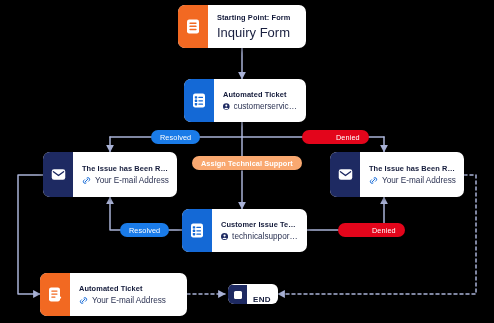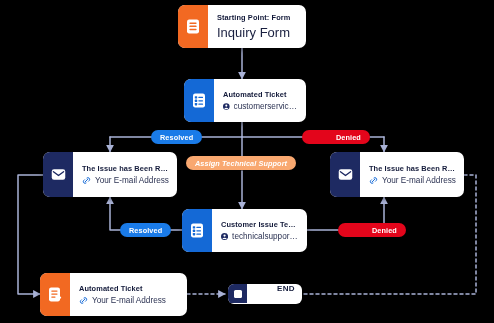--- a/index.html
+++ b/index.html
@@ -13,27 +13,27 @@
   .card .ico.orange{background:#F26922;}
   .card .ico.blue{background:#1469D6;}
   .card .ico.navy{background:#1E2A62;}
   .card .body{flex:1;padding:6px 8px 6px 9px;display:flex;flex-direction:column;justify-content:center;gap:3px;min-width:0;}
   .card .ttl{font-size:7.4px;font-weight:bold;color:#131a3a;letter-spacing:.1px;white-space:nowrap;overflow:hidden;text-overflow:ellipsis;}
   .card .row{display:flex;align-items:center;gap:4px;min-width:0;}
   .card .row .txt{font-size:8.2px;color:#2b3252;white-space:nowrap;overflow:hidden;text-overflow:ellipsis;}
   .card .row.single .txt{font-size:13px;color:#1a2040;}
 
   .pill{position:absolute;border-radius:999px;display:flex;align-items:center;justify-content:center;
-        color:#fff;font-size:7.3px;font-weight:bold;white-space:nowrap;padding:0 9px;height:14px;letter-spacing:.1px;}
+        color:#fff;font-size:7.3px;font-weight:normal;white-space:nowrap;padding:0 9px;height:14px;letter-spacing:.1px;}
   .pill.blue{background:#1A7BE8;}
   .pill.red{background:#E3051B;padding-left:34px;}
   .pill.peach{background:#F9A870;font-weight:bold;}
 
-  .endnode{position:absolute;display:flex;align-items:flex-start;background:#fff;border-radius:6px;
-           box-shadow:0 2px 5px rgba(0,0,0,.45);overflow:hidden;gap:24px;}
+  .endnode{position:absolute;display:flex;align-items:flex-end;background:#fff;border-radius:6px;
+           box-shadow:0 2px 5px rgba(0,0,0,.45);overflow:hidden;}
   .endnode .sq{width:19px;height:19px;background:#1E2A62;display:flex;align-items:center;justify-content:center;flex:0 0 19px;}
   .endnode .sq i{display:block;width:8px;height:8px;background:#fff;border-radius:1.5px;}
   .endnode .lab{font-size:8px;font-weight:bold;color:#131a3a;padding:0 7px 0 6px;letter-spacing:.3px;}
 </style>
 </head>
 <body>
 
 <div id="stage">
 
   <svg class="wires" viewBox="0 0 494 323">
@@ -194,21 +194,21 @@
           <path d="M6.6,2.6 a2.3,2.3 0 0 1 3.2,3.2 L8.6,7 " fill="none" stroke="#1469D6" stroke-width="1.3" stroke-linecap="round"></path>
           <path d="M5.4,9.4 a2.3,2.3 0 0 1 -3.2,-3.2 L3.4,5" fill="none" stroke="#1469D6" stroke-width="1.3" stroke-linecap="round"></path>
         </svg>
         <span class="txt">Your E-mail Address</span>
       </div>
     </div>
   </div>
 
   <div class="pill blue" style="left:151px;top:130px;">Resolved</div>
   <div class="pill red" style="left:302px;top:130px;">Denied</div>
-  <div class="pill peach" style="left:186px;top:156px;font-style:italic;">Assign Technical Support</div>
+  <div class="pill peach" style="left:192px;top:156px;">Assign Technical Support</div>
   <div class="pill blue" style="left:120px;top:223px;">Resolved</div>
   <div class="pill red" style="left:338px;top:223px;">Denied</div>
 
   <div class="endnode" style="left:228px;top:284px;height:20px;">
     <div class="sq">
         <i></i>
       </div>
     <div class="lab">END</div>
   </div>
 

